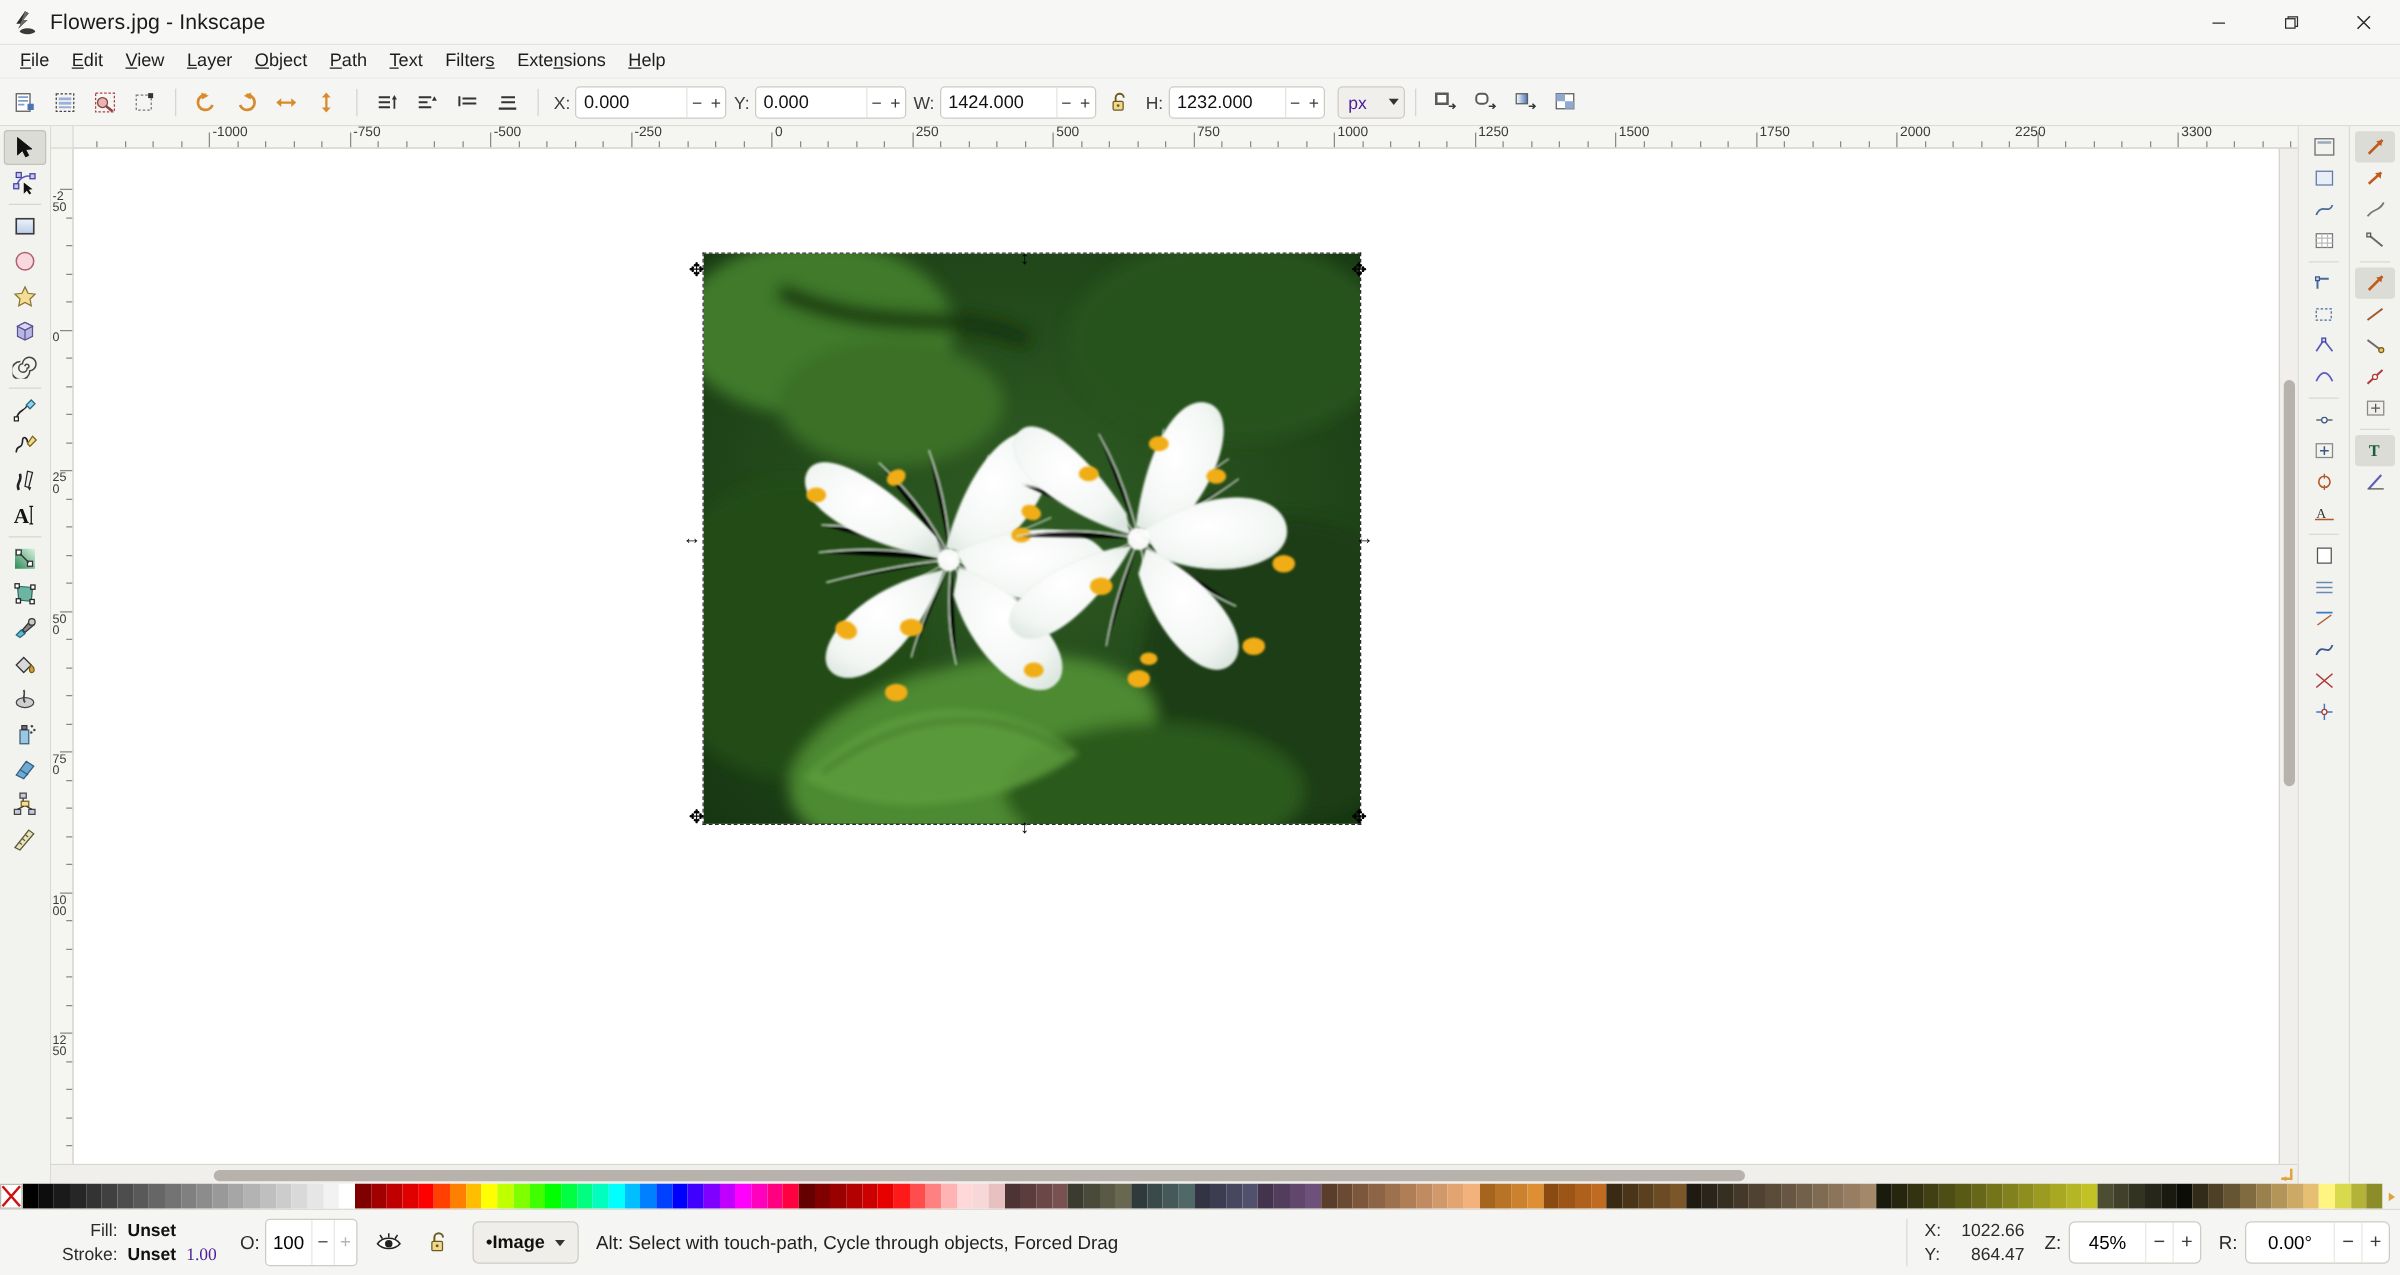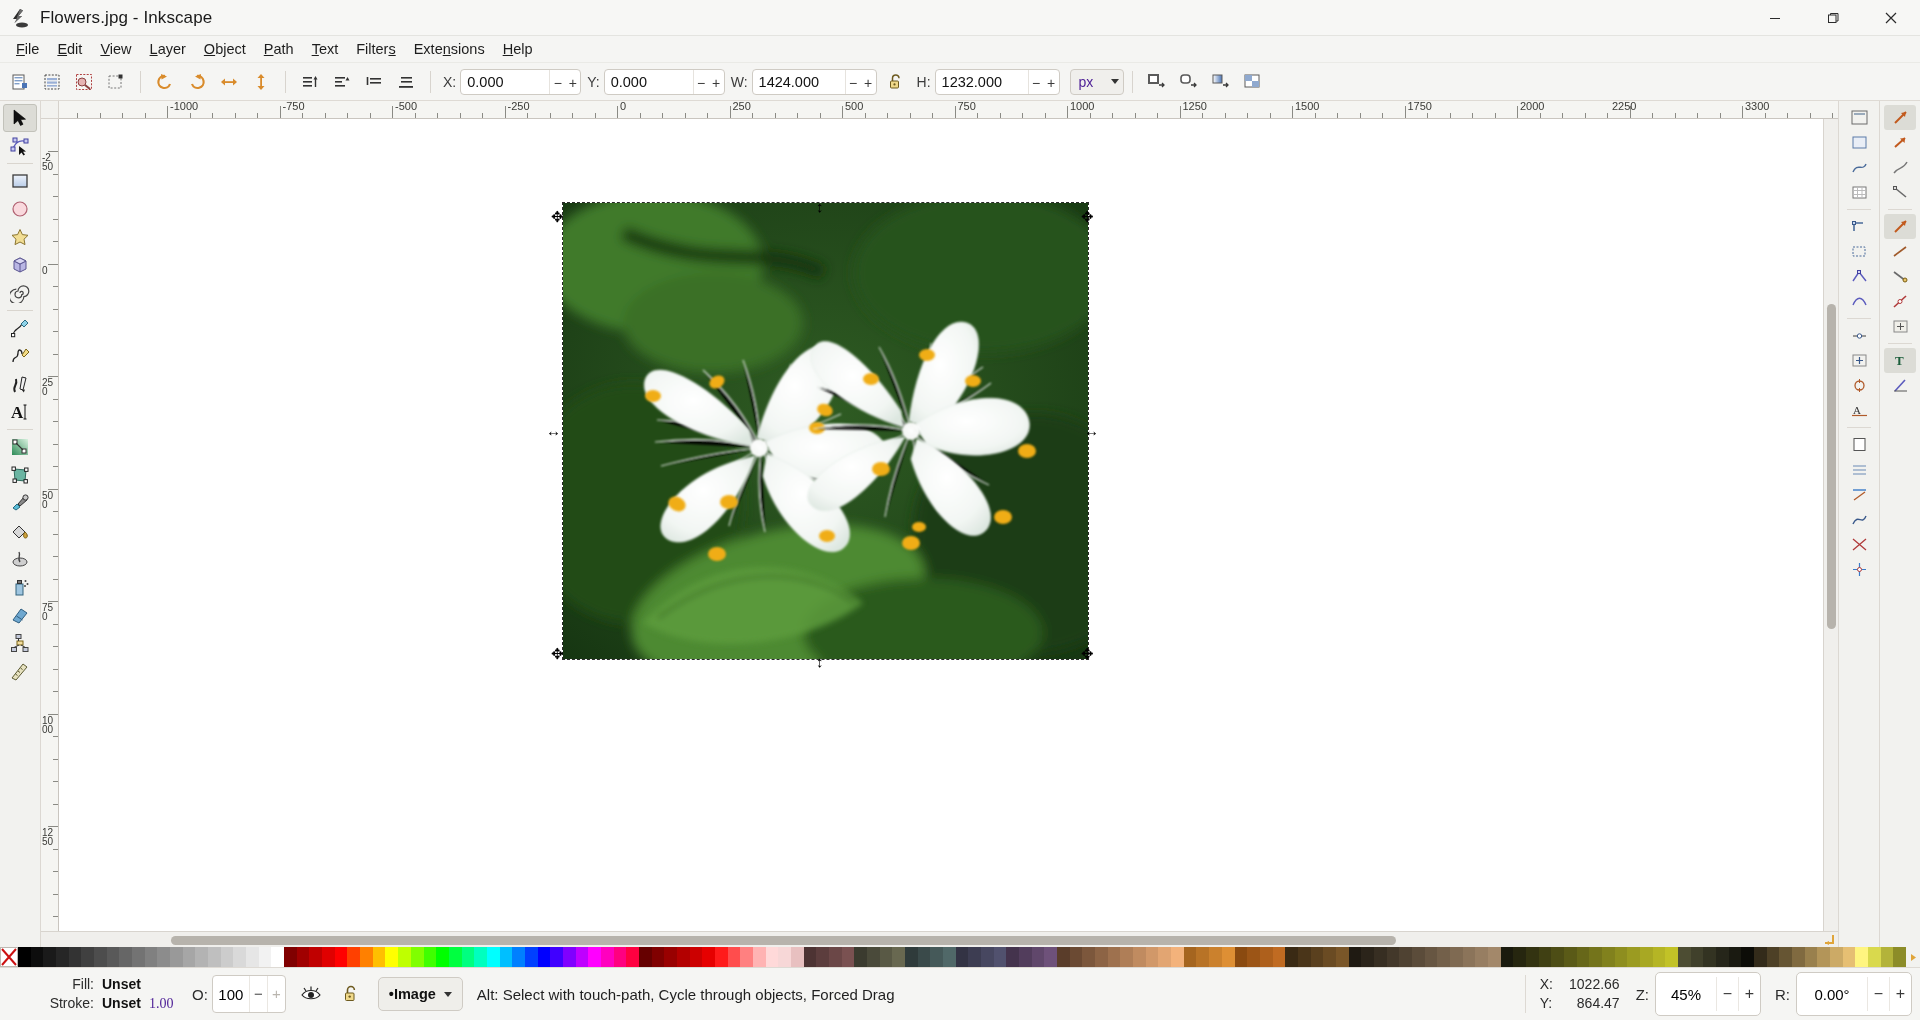--- a/index.html
+++ b/index.html
@@ -32,21 +32,21 @@
   .toolbar {
     height:38px; flex:0 0 38px; background:#f5f5f3; display:flex; align-items:center;
     padding:0 4px; border-bottom:1px solid #dedad4; gap:0px;
   }
   .tb-btn { width:28px; height:28px; margin:0 2px; display:flex; align-items:center; justify-content:center;
             border-radius:3px; cursor:default; position:relative; }
   .tb-sep { width:1px; height:22px; background:#d8d4ce; margin:0 8px; }
   .fld-group { display:flex; align-items:center; margin-right:2px; }
   .fld-label { font-size:14px; color:#3c3c3c; margin-right:4px; margin-left:4px; }
   .spin {
-    display:flex; align-items:flex-start; background:#fff; border:1px solid #cfcbc4; border-radius:4px;
+    display:flex; align-items:center; background:#fff; border:1px solid #cfcbc4; border-radius:4px;
     height:26px; overflow:hidden;
   }
   .spin input {
     border:none; outline:none; background:transparent; font-size:14.5px; color:#111;
     font-family:"Liberation Sans", sans-serif; height:24px; padding:0 4px 0 6px;
   }
   .spin .w-x { width:88px; }
   .spin .w-w { width:92px; }
   .spin-btns { display:flex; border-left:1px solid #e6e3de; height:26px; }
   .spin-b { width:15px; display:flex; align-items:center; justify-content:center;
@@ -146,21 +146,21 @@
   .statusmsg { font-size:15px; color:#1f1f1f; margin-left:14px; white-space:nowrap; }
   .statusmsg b { font-weight:normal; }
   .status-right { margin-left:auto; display:flex; align-items:center; gap:0; }
   .xy-box { display:flex; flex-direction:column; font-size:14px; color:#2b2b2b;
             border-left:1px solid #ddd9d3; padding:0 10px 0 14px; line-height:19px; }
   .xy-row { display:flex; }
   .xy-k { width:16px; }
   .xy-v { width:64px; text-align:right; }
   .z-label { font-size:15px; color:#2b2b2b; margin:0 6px 0 6px; }
   .z-spin { display:flex; align-items:center; background:#fff; border:1px solid #cfcbc4;
-            border-radius:5px; height:44px; overflow:hidden; }
+            border-radius:5px; height:34px; overflow:hidden; }
   .z-spin input { width:60px; border:none; outline:none; text-align:center; font-size:15px;
                   background:transparent; font-family:"Liberation Sans", sans-serif; }
   .z-b { width:22px; text-align:center; font-size:16px; color:#3a3a3a; border-left:1px solid #eae7e2;
          height:34px; line-height:34px; }
   .r-spin input { width:70px; }
 </style>
 </head>
 <body>
 
 <div id="app">

